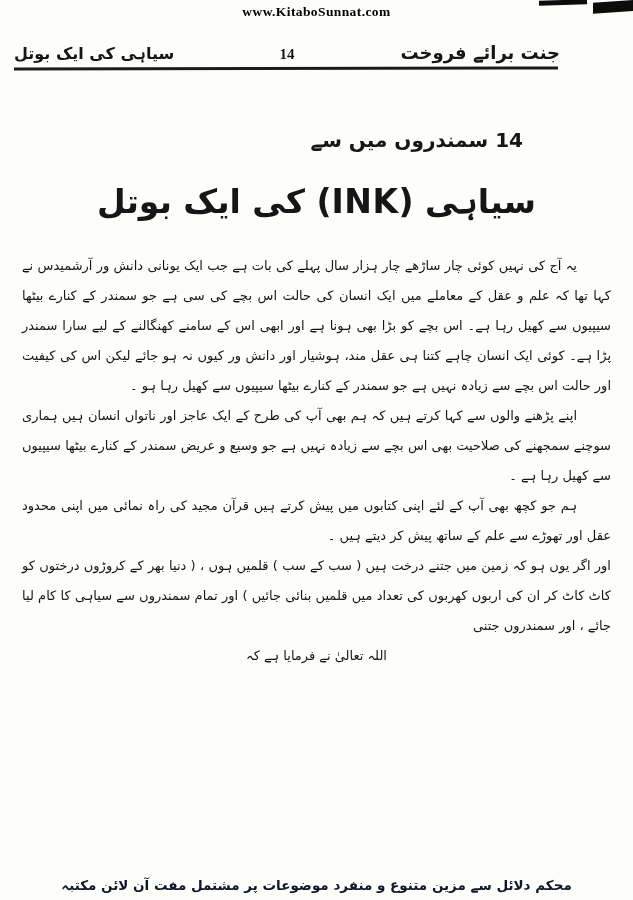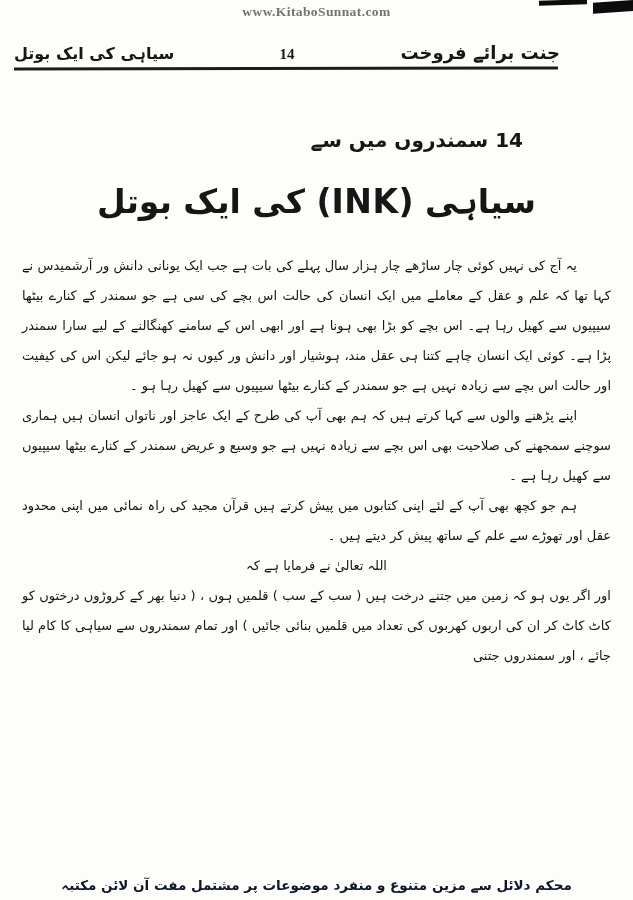--- a/index.html
+++ b/index.html
@@ -69,37 +69,37 @@
   }
 </style>
 </head>
 <body>
 
 <div class="page">
 
   <div class="artifact-a"></div>
   <div class="artifact-b"></div>
 
-  <div class="watermark" style="color: #737373;">www.KitaboSunnat.com</div>
+  <div class="watermark" style="color: #000000;">www.KitaboSunnat.com</div>
 
   <div class="running-header">
     <span class="rh-left" dir="rtl">سیاہی کی ایک بوتل</span>
     <span class="rh-page">14</span>
     <span class="rh-right" dir="rtl">جنت برائے فروخت</span>
   </div>
 
   <div class="header-rule"></div>
 
   <div class="section-heading">14 سمندروں میں سے</div>
 
   <h1 class="chapter-title" dir="rtl">سیاہی (INK) کی ایک بوتل</h1>
 
   <div class="body-text">
       <p class="para indent">یہ آج کی نہیں کوئی چار ساڑھے چار ہزار سال پہلے کی بات ہے جب ایک یونانی دانش ور آرشمیدس نے کہا تھا کہ علم و عقل کے معاملے میں ایک انسان کی حالت اس بچے کی سی ہے جو سمندر کے کنارے بیٹھا سیپیوں سے کھیل رہا ہے۔ اس بچے کو بڑا بھی ہونا ہے اور ابھی اس کے سامنے کھنگالنے کے لیے سارا سمندر پڑا ہے۔ کوئی ایک انسان چاہے کتنا ہی عقل مند، ہوشیار اور دانش ور کیوں نہ ہو جائے لیکن اس کی کیفیت اور حالت اس بچے سے زیادہ نہیں ہے جو سمندر کے کنارے بیٹھا سیپیوں سے کھیل رہا ہو ۔</p>
       <p class="para indent">اپنے پڑھنے والوں سے کہا کرتے ہیں کہ ہم بھی آپ کی طرح کے ایک عاجز اور ناتواں انسان ہیں ہماری سوچنے سمجھنے کی صلاحیت بھی اس بچے سے زیادہ نہیں ہے جو وسیع و عریض سمندر کے کنارے بیٹھا سیپیوں سے کھیل رہا ہے ۔</p>
       <p class="para indent">ہم جو کچھ بھی آپ کے لئے اپنی کتابوں میں پیش کرتے ہیں قرآن مجید کی راہ نمائی میں اپنی محدود عقل اور تھوڑے سے علم کے ساتھ پیش کر دیتے ہیں ۔</p>
+      <p class="para flush">اور اگر یوں ہو کہ زمین میں جتنے درخت ہیں ( سب کے سب ) قلمیں ہوں ، ( دنیا بھر کے کروڑوں درختوں کو کاٹ کاٹ کر ان کی اربوں کھربوں کی تعداد میں قلمیں بنائی جائیں ) اور تمام سمندروں سے سیاہی کا کام لیا جائے ، اور سمندروں جتنی</p>
       <p class="para center">اللہ تعالیٰ نے فرمایا ہے کہ</p>
-      <p class="para flush">اور اگر یوں ہو کہ زمین میں جتنے درخت ہیں ( سب کے سب ) قلمیں ہوں ، ( دنیا بھر کے کروڑوں درختوں کو کاٹ کاٹ کر ان کی اربوں کھربوں کی تعداد میں قلمیں بنائی جائیں ) اور تمام سمندروں سے سیاہی کا کام لیا جائے ، اور سمندروں جتنی</p>
     </div>
 
   <div class="footer-tagline" style="color: #0f172a;">محکم دلائل سے مزین متنوع و منفرد موضوعات پر مشتمل مفت آن لائن مکتبہ</div>
 
 </div>
 
 </body></html>

